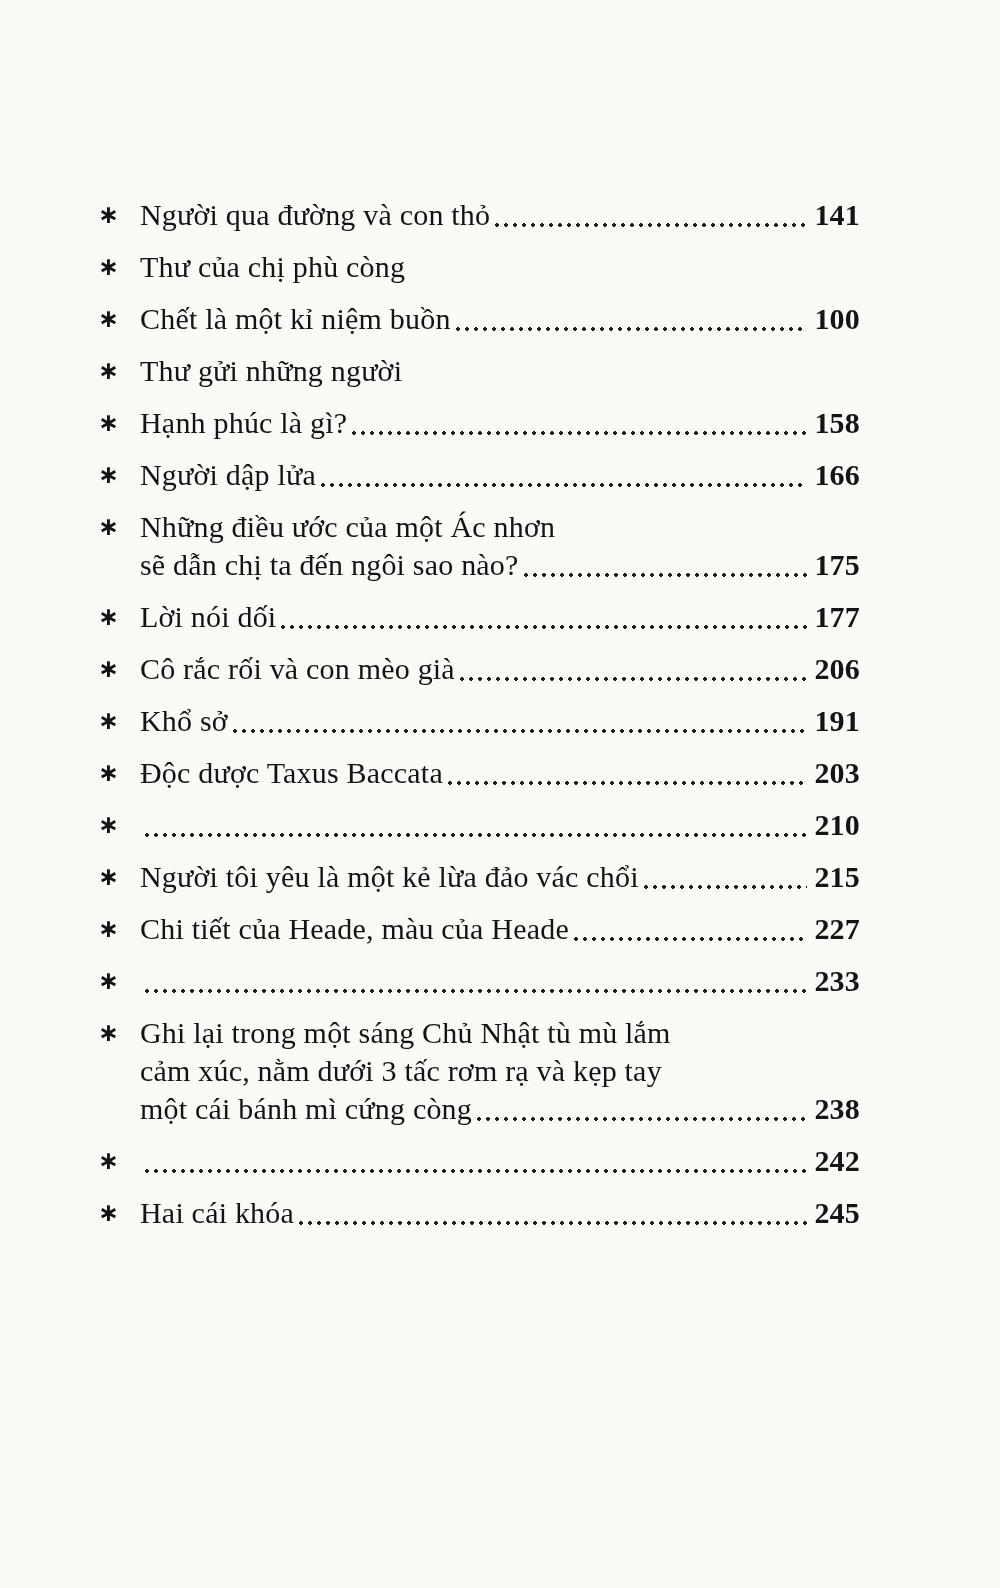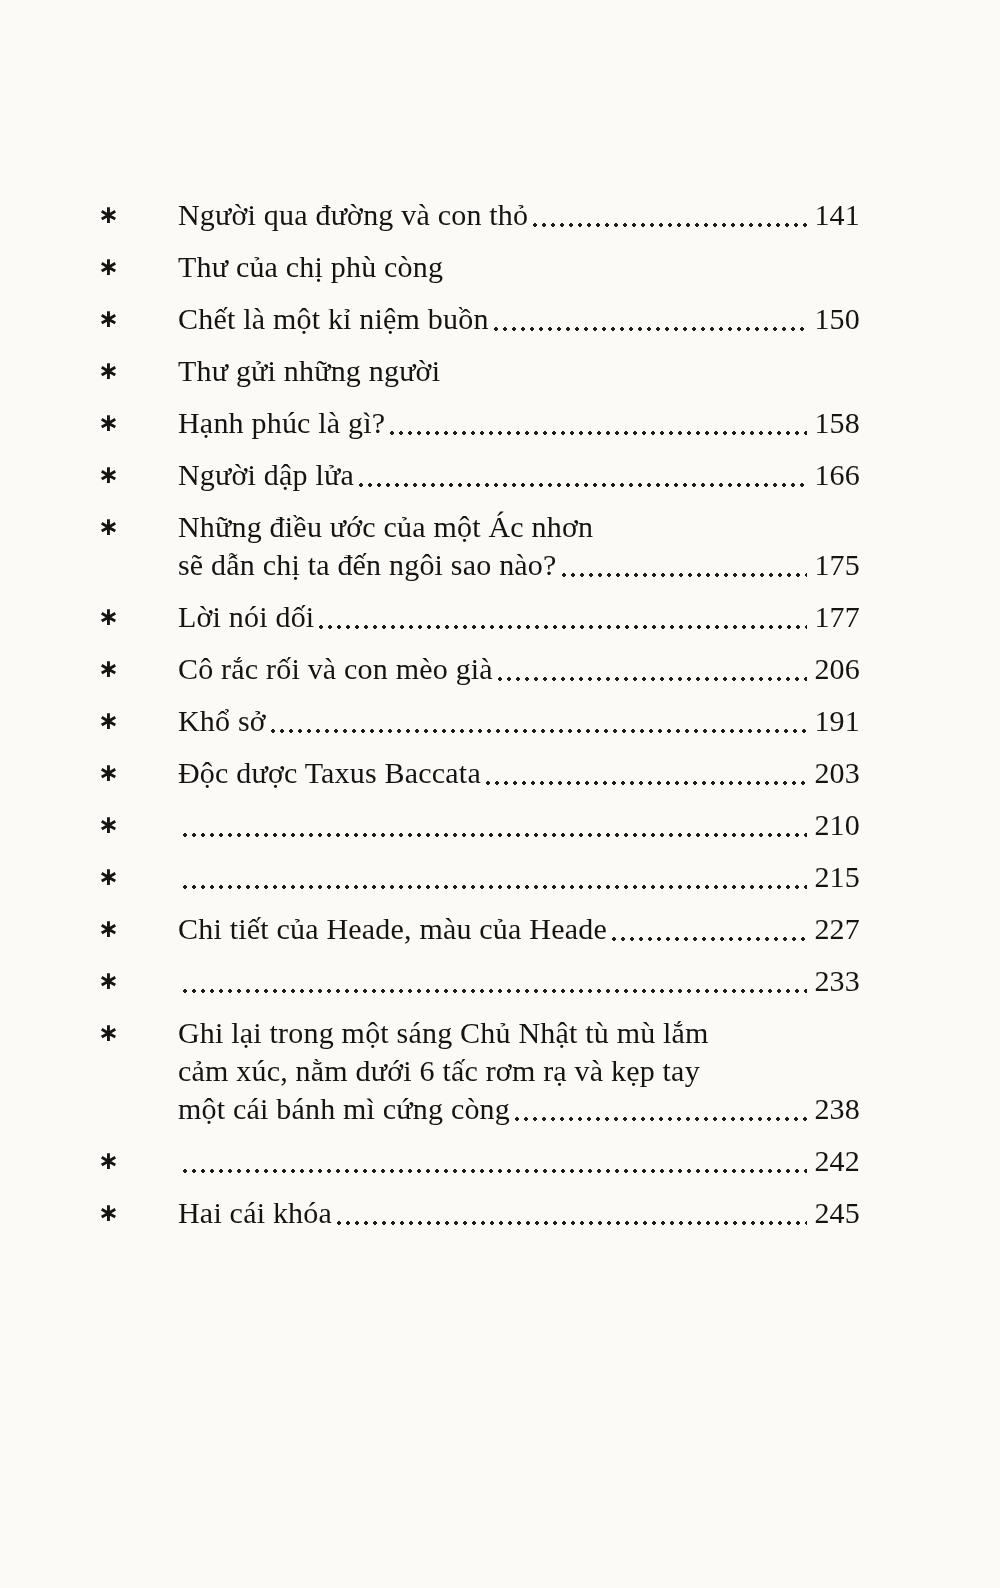--- a/index.html
+++ b/index.html
@@ -25,21 +25,21 @@
   }
   .bullet {
     flex: 0 0 42px;
     width: 42px;
     font-family: "DejaVu Sans", sans-serif;
     font-weight: 700;
     font-size: 25px;
     line-height: 38px;
     color: #151413;
   }
-  .content { flex: 1 1 auto; min-width: 0; margin-left: 38px; }
+  .content { flex: 1 1 auto; min-width: 0; }
   .line {
     font-size: 30px;
     line-height: 38px;
     letter-spacing: 0.2px;
     white-space: nowrap;
   }
   .line.last {
     display: flex;
     align-items: baseline;
   }
@@ -52,20 +52,21 @@
     margin: 0 7px 7px 5px;
     background-image: radial-gradient(circle at 2px 2px, #1c1b1a 1.6px, rgba(0,0,0,0) 2.1px);
     background-size: 9px 4px;
     background-repeat: repeat-x;
     background-position: left bottom;
   }
   .pagenum {
     flex: 0 0 auto;
     font-size: 30px;
     line-height: 38px;
+    font-weight: bold;
   }
 </style>
 </head>
 <body style="background: rgb(251, 250, 247); color: rgb(21, 20, 19);">
 
 <div class="book-page">
   <div class="toc" id="toc-list">
       <div class="entry">
         <span class="bullet">∗</span>
         <div class="content">
@@ -81,21 +82,21 @@
         <div class="content">
           <div class="line"><span class="title-text">Thư của chị phù còng</span></div>
         </div>
       </div>
       <div class="entry">
         <span class="bullet">∗</span>
         <div class="content">
           <div class="line last">
             <span class="title-text">Chết là một kỉ niệm buồn</span>
             <span class="dots"></span>
-            <span class="pagenum">150</span>
+            <span class="pagenum">100</span>
           </div>
         </div>
       </div>
       <div class="entry">
         <span class="bullet">∗</span>
         <div class="content">
           <div class="line"><span class="title-text">Thư gửi những người</span></div>
         </div>
       </div>
       <div class="entry">
@@ -175,20 +176,21 @@
           <div class="line last">
             <span class="dots"></span>
             <span class="pagenum">210</span>
           </div>
         </div>
       </div>
       <div class="entry">
         <span class="bullet">∗</span>
         <div class="content">
           <div class="line last">
+            <span class="title-text">Người tôi yêu là một kẻ lừa đảo vác chổi</span>
             <span class="dots"></span>
             <span class="pagenum">215</span>
           </div>
         </div>
       </div>
       <div class="entry">
         <span class="bullet">∗</span>
         <div class="content">
           <div class="line last">
             <span class="title-text">Chi tiết của Heade, màu của Heade</span>
@@ -203,21 +205,21 @@
           <div class="line last">
             <span class="dots"></span>
             <span class="pagenum">233</span>
           </div>
         </div>
       </div>
       <div class="entry">
         <span class="bullet">∗</span>
         <div class="content">
           <div class="line"><span class="title-text">Ghi lại trong một sáng Chủ Nhật tù mù lắm</span></div>
-          <div class="line"><span class="title-text">cảm xúc, nằm dưới 6 tấc rơm rạ và kẹp tay</span></div>
+          <div class="line"><span class="title-text">cảm xúc, nằm dưới 3 tấc rơm rạ và kẹp tay</span></div>
           <div class="line last">
             <span class="title-text">một cái bánh mì cứng còng</span>
             <span class="dots"></span>
             <span class="pagenum">238</span>
           </div>
         </div>
       </div>
       <div class="entry">
         <span class="bullet">∗</span>
         <div class="content">

